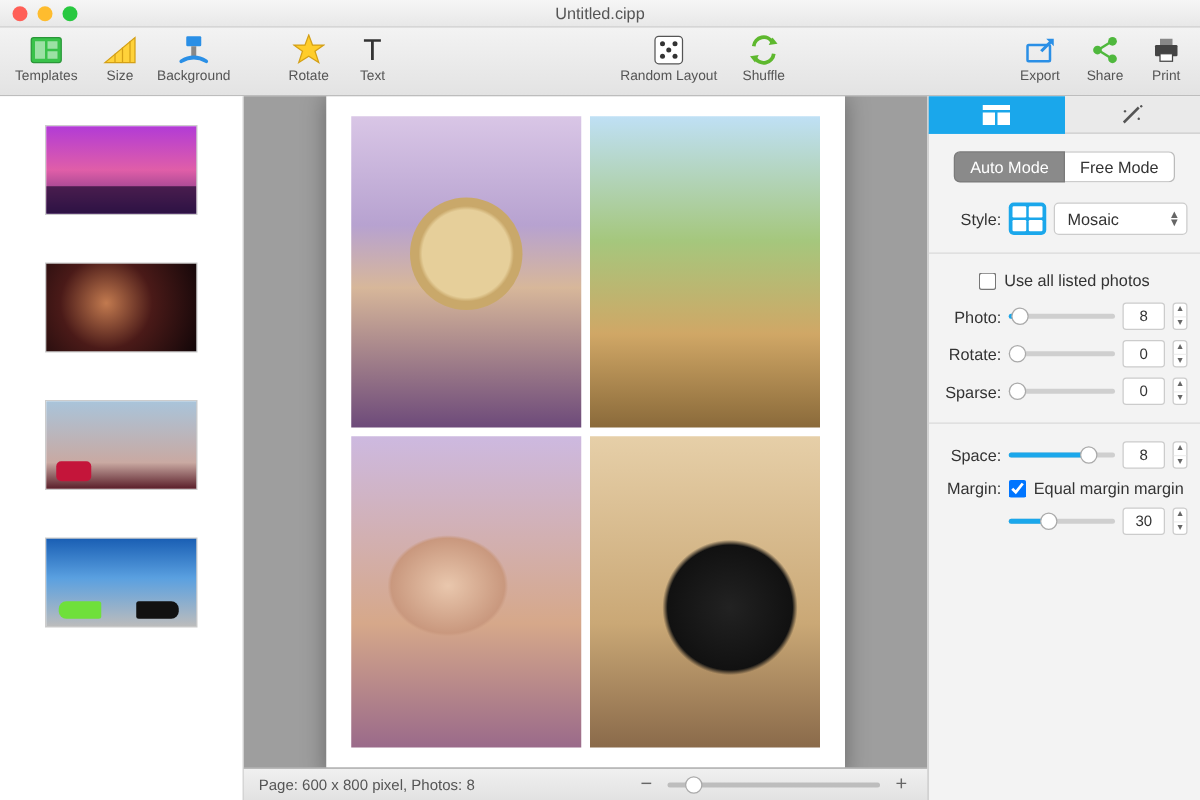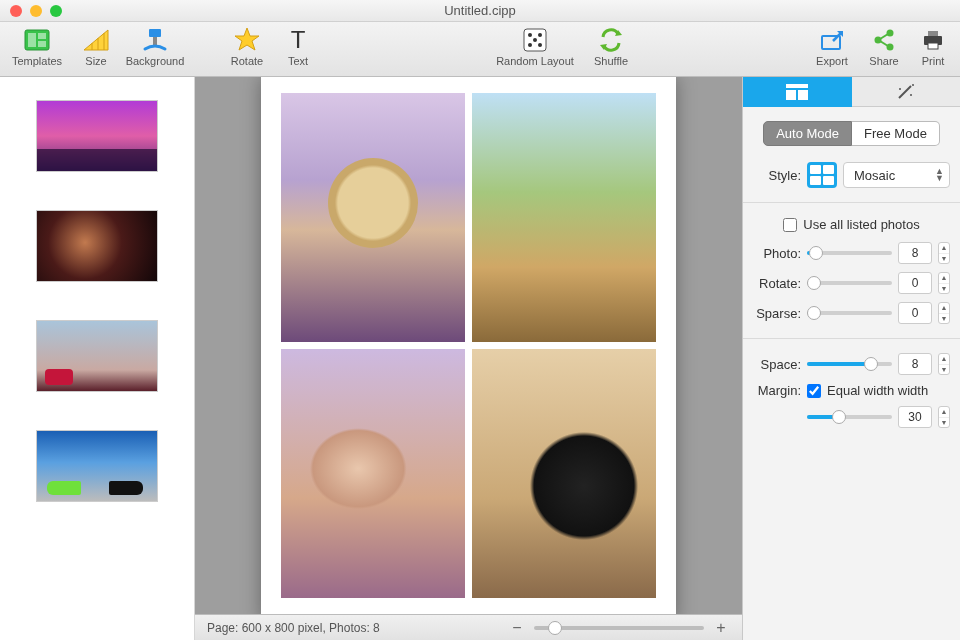--- a/index.html
+++ b/index.html
@@ -343,21 +343,21 @@
         <div class="stepper">
             <div>▲</div>
             <div>▼</div>
           </div>
       </div>
       <div class="row" style="align-items:flex-start;">
         <div class="lab">Margin:</div>
         <div style="flex:1">
           <div class="chkrow">
             <input type="checkbox" checked="" style="">
-            <span>Equal width width</span>
+            <span>Equal margin margin</span>
           </div>
           <div class="row" style="margin:8px 0 0 0;">
             <div class="slider">
                 <div class="fill" style="width:32%"></div>
                 <div class="th" style="left:29%"></div>
               </div>
             <div class="numbox">30</div>
             <div class="stepper">
                 <div>▲</div>
                 <div>▼</div>

